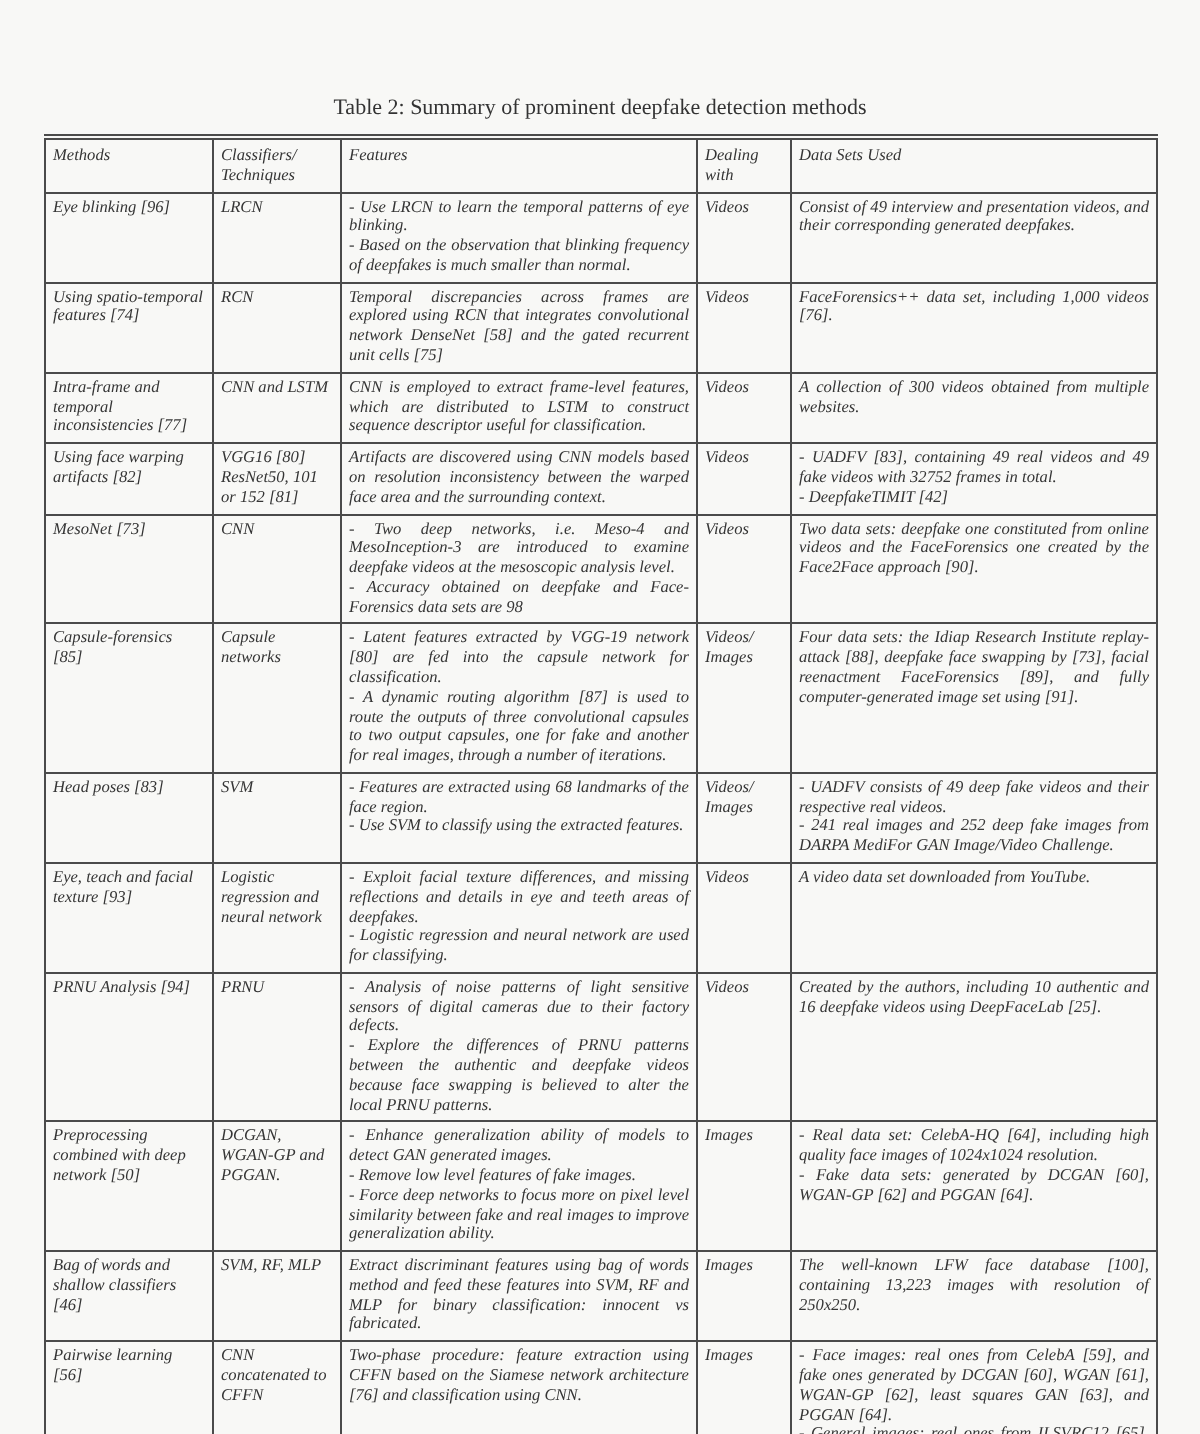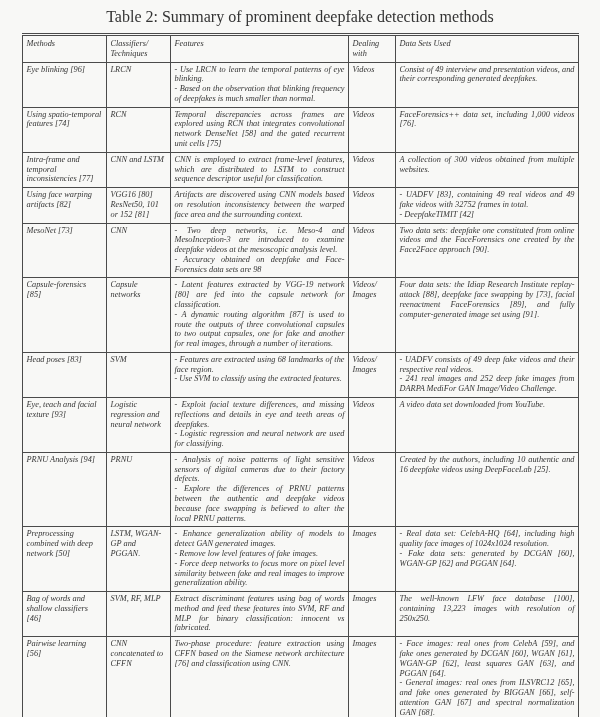--- a/index.html
+++ b/index.html
@@ -9,23 +9,24 @@
   body {
     width: 600px;
     height: 717px;
     overflow: hidden;
     background: #f8f8f6;
     font-family: "Liberation Serif", "DejaVu Serif", serif;
     color: #2e2e2e;
   }
   .page-title {
     text-align: center;
-    font-size: 16px;
+    font-size: 11px;
     padding: 8px 0 7px 0;
     color: #333;
+    margin-top: 40px;
   }
   table.summary-table {
     width: 556px;
     margin: 0 auto;
     border-collapse: collapse;
     table-layout: fixed;
     font-size: 8.3px;
     line-height: 1.18;
     color: #353535;
   }
@@ -150,21 +151,21 @@
       <tr>
         <td class="col-methods">PRNU Analysis [94]</td>
         <td class="col-classifiers">PRNU</td>
         <td class="col-features">- Analysis of noise patterns of light sensitive sensors of digital cameras due to their factory defects.
 - Explore the differences of PRNU patterns between the authentic and deepfake videos because face swapping is believed to alter the local PRNU patterns.</td>
         <td class="col-dealing">Videos</td>
         <td class="col-datasets">Created by the authors, including 10 authentic and 16 deepfake videos using DeepFaceLab [25].</td>
       </tr>
       <tr>
         <td class="col-methods">Preprocessing combined with deep network [50]</td>
-        <td class="col-classifiers">LSTM, WGAN-GP and PGGAN.</td>
+        <td class="col-classifiers">DCGAN, WGAN-GP and PGGAN.</td>
         <td class="col-features">- Enhance generalization ability of models to detect GAN generated images.
 - Remove low level features of fake images.
 - Force deep networks to focus more on pixel level similarity between fake and real images to improve generalization ability.</td>
         <td class="col-dealing">Images</td>
         <td class="col-datasets">- Real data set: CelebA-HQ [64], including high quality face images of 1024x1024 resolution.
 - Fake data sets: generated by DCGAN [60], WGAN-GP [62] and PGGAN [64].</td>
       </tr>
       <tr>
         <td class="col-methods">Bag of words and shallow classifiers [46]</td>
         <td class="col-classifiers">SVM, RF, MLP</td>

